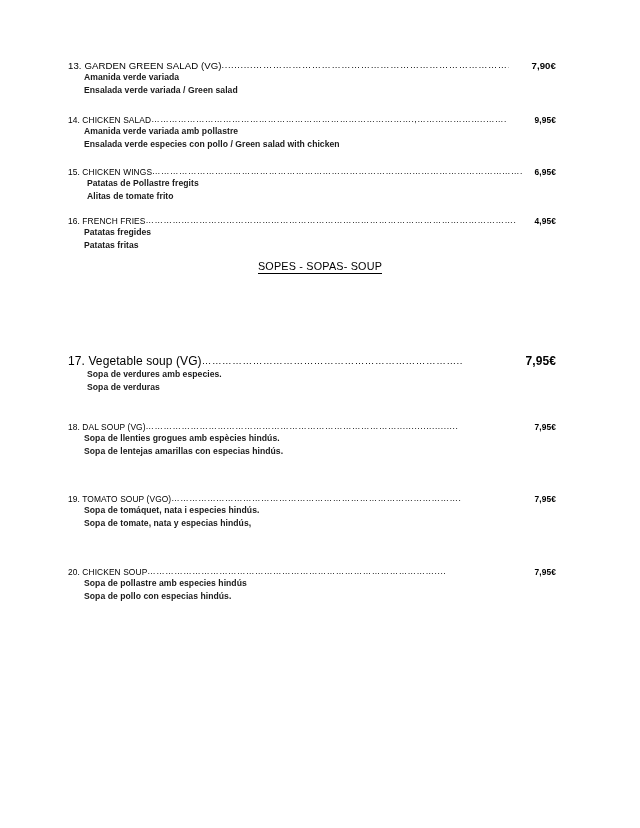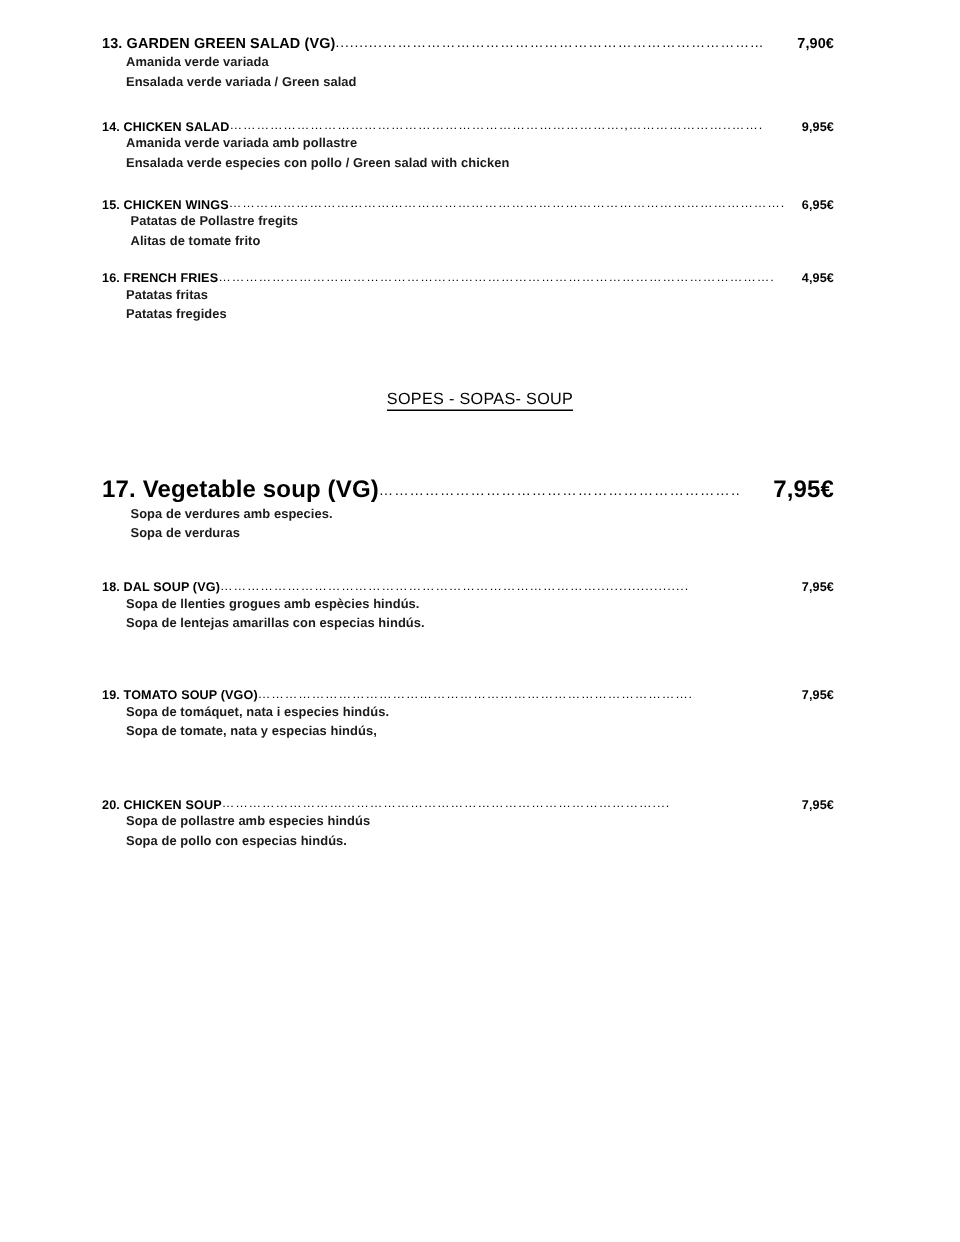--- a/index.html
+++ b/index.html
@@ -28,22 +28,23 @@
     left: 68px;
     width: 488px;
   }
   .item-line {
     display: flex;
     align-items: baseline;
     width: 100%;
     white-space: nowrap;
   }
   .item-title {
-    font-weight: bold;
+    font-weight: normal;
     letter-spacing: 0.1px;
+    margin-top: 36px;
   }
   .leaders {
     flex: 1 1 auto;
     overflow: hidden;
     white-space: nowrap;
     letter-spacing: 0.6px;
     color: #000;
     margin: 0 0 0 0;
     position: relative;
     top: -1px;
@@ -66,21 +67,21 @@
   
   .size-md .item-title,
   .size-md .item-price { font-size: 9.6px; }
   .size-md .leaders     { font-size: 9.2px; }
 
   .size-sm .item-title,
   .size-sm .item-price { font-size: 8.4px; }
   .size-sm .leaders     { font-size: 8.4px; }
 
   .size-lg .item-title,
-  .size-lg .item-price { font-size: 16px; }
+  .size-lg .item-price { font-size: 12px; }
   .size-lg .leaders     { font-size: 9.6px; }
 
   
   .gap-wide  .item-price { padding-left: 22px; }
   .gap-mid   .item-price { padding-left: 10px; }
   .gap-none  .item-price { padding-left: 0px; }
 
   
   .desc-indent { padding-left: 3px; }
 
@@ -133,22 +134,22 @@
     <div class="desc desc-indent">Patatas de Pollastre fregits</div>
     <div class="desc desc-indent">Alitas de tomate frito</div>
   </div>
 
   <div class="menu-item size-sm gap-none" style="top:180px;">
     <div class="item-line">
       <span class="item-title">16. FRENCH FRIES</span>
       <span class="leaders">…………………………………………………………………………………………………………….</span>
       <span class="item-price">4,95€</span>
     </div>
+    <div class="desc">Patatas fregides</div>
     <div class="desc">Patatas fritas</div>
-    <div class="desc">Patatas fregides</div>
   </div>
 
   <div class="section-heading" style="top:260px;">
     <span>SOPES - SOPAS- SOUP</span>
   </div>
 
   <div class="menu-item size-lg gap-wide" style="top:318px;">
     <div class="item-line">
       <span class="item-title">17. Vegetable soup (VG)</span>
       <span class="leaders">…………………………………………………………………..</span>

